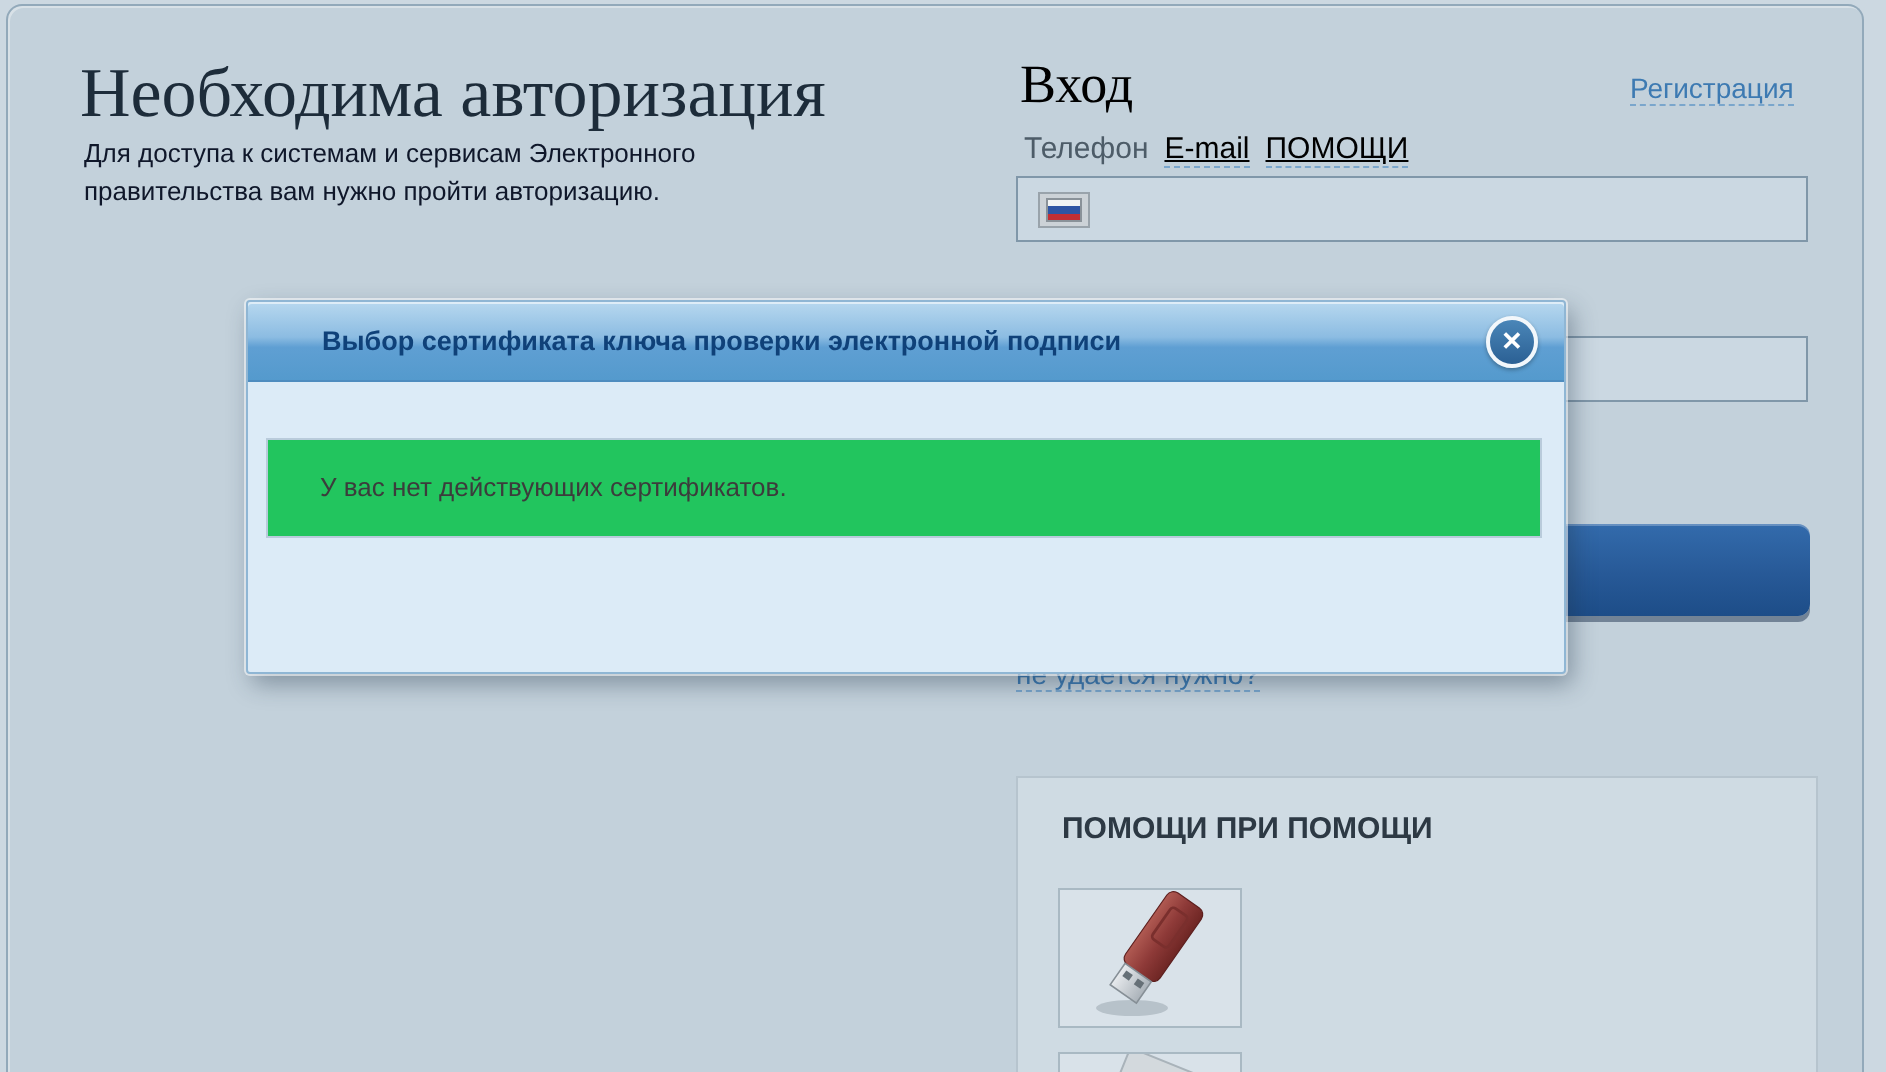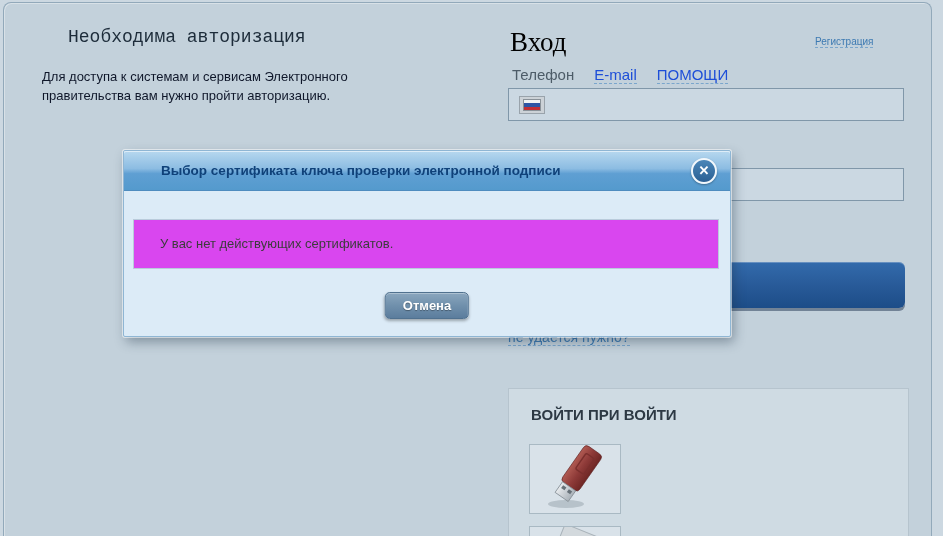--- a/index.html
+++ b/index.html
@@ -13,46 +13,45 @@
   .frame {
     position:absolute; left:3px; top:2px; width:929px; height:534px;
     background:#c3d1db;
     border:1px solid #92a9ba; border-bottom:none;
     border-radius:8px 8px 0 0;
     box-shadow: inset 1px 1px 0 rgba(255,255,255,0.35);
   }
   
   .auth-title {
     position:absolute; left:40px; top:27px;
-    font-family:Liberation Mono, monospace; font-size:18px; font-weight:normal;
+    font-family:Liberation Serif, serif; font-size:35px; font-weight:normal;
     color:#1d2c3a;
-    margin-left:28px;
   }
   .auth-desc {
     position:absolute; left:42px; top:67px; width:350px;
     font-size:13px; line-height:19px; color:#0f172a;
     white-space:pre-line;
   }
   
   .login-title {
     position:absolute; left:510px; top:27px;
     font-family:"Liberation Serif", serif; font-size:27px; font-weight:normal;
     color:#000000;
   }
   .reg-link {
     position:absolute; left:815px; top:36px;
-    font-size:10px; color:#3d7ab2;
+    font-size:14px; color:#3d7ab2;
     border-bottom:1px dashed #7aa6cc; cursor:pointer;
   }
   .tabs {
     position:absolute; left:512px; top:66px;
-    display:flex; gap:20px; font-size:15px;
+    display:flex; gap:8px; font-size:15px;
   }
   .tab-active { color:#4d5c68; }
-  .tab-link { color:#1d4ed8; border-bottom:1px dashed #7aa6cc; cursor:pointer; }
+  .tab-link { color:#000000; border-bottom:1px dashed #7aa6cc; cursor:pointer;text-decoration:underline; }
   .input-field {
     position:absolute; left:508px; width:396px; height:33px;
     background:#cbd8e2; border:1px solid #8097a9;
   }
   .input-phone { top:88px; }
   .input-password { top:168px; }
   .flag-plate {
     position:absolute; left:10px; top:7px; width:26px; height:18px;
     background:#ccd2d7; border:1px solid #99a3ab;
     padding:2px 3px;
@@ -88,21 +87,21 @@
     overflow:hidden;
   }
   .method-box-1 { top:55px; }
   .method-box-2 { top:137px; }
   .method-link {
     position:absolute; left:132px; top:82px;
     font-size:15px; color:#3d7ab2; text-decoration:underline; cursor:pointer;
   }
   
   .modal {
-    position:absolute; left:123px; top:150px; width:608px; height:187px; z-index:10;
+    position:absolute; left:123px; top:150px; width:660px; height:187px; z-index:10;
     background:#dcebf7;
     border:1px solid #8fb6d4; border-radius:2px;
     box-shadow:0 0 0 1px rgba(255,255,255,0.55), 3px 5px 12px rgba(30,50,70,0.40);
   }
   .modal-header {
     position:relative; height:40px;
     background:linear-gradient(180deg,#b7d8ef 0%,#8cbce2 45%,#5f9fd3 58%,#549acd 100%);
     border-bottom:1px solid #4e8cbf;
     border-radius:2px 2px 0 0;
     box-shadow:inset 0 1px 0 rgba(255,255,255,0.55);
@@ -114,21 +113,21 @@
   .modal-close {
     position:absolute; right:13px; top:7px; width:26px; height:26px;
     border-radius:50%; border:2px solid #f2f7fb; cursor:pointer;
     background:linear-gradient(180deg,#4a86b8,#2b6094);
     color:#fff; font-size:13px; font-weight:bold;
     text-align:center; line-height:22px;
     box-shadow:0 1px 2px rgba(0,0,0,0.3);
   }
   .modal-message-box {
     position:absolute; left:9px; right:11px; top:68px; height:50px;
-    background:#d946ef; border:1px solid #b9cbdb;
+    background:#22c55e; border:1px solid #b9cbdb;
   }
   .modal-message {
     padding-left:26px; line-height:48px;
     font-size:13px; color:#3c3c3c;
   }
   .modal-cancel {
     position:absolute; left:50%; transform:translateX(-50%); top:141px;
     height:27px; padding:0 17px; cursor:pointer;
     background:linear-gradient(180deg,#8aa6be 0%,#7090ac 50%,#5b7d9d 100%);
     border:1px solid #50718f; border-radius:5px;
@@ -165,21 +164,21 @@
   </span>
 </div>
 
 <div class="input-field input-password"></div>
 
 <button class="login-button"></button>
 
 <a class="trouble-link">не удается нужно?</a>
 
 <div class="methods-panel">
-  <div class="methods-title">ВОЙТИ ПРИ ВОЙТИ</div>
+  <div class="methods-title">ПОМОЩИ ПРИ ПОМОЩИ</div>
 
   <div class="method-box method-box-1">
     <svg width="90" height="68" viewBox="0 0 90 68">
       <defs>
         <linearGradient id="ug" x1="0" y1="0" x2="1" y2="0">
           <stop offset="0" stop-color="#b05a52"></stop>
           <stop offset="0.5" stop-color="#8e3a38"></stop>
           <stop offset="1" stop-color="#6e2624"></stop>
         </linearGradient>
         <linearGradient id="mg" x1="0" y1="0" x2="1" y2="0">
@@ -207,14 +206,13 @@
 </div>
 
 <div class="modal">
   <div class="modal-header">
     <span class="modal-title">Выбор сертификата ключа проверки электронной подписи</span>
     <span class="modal-close">✕</span>
   </div>
   <div class="modal-message-box">
     <div class="modal-message">У вас нет действующих сертификатов.</div>
   </div>
-  <button class="modal-cancel">Отмена</button>
 </div>
 
 </body></html>

